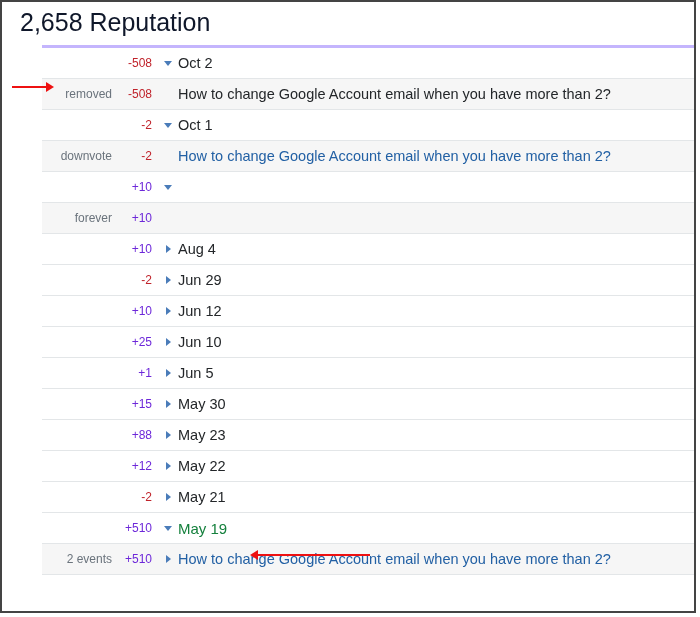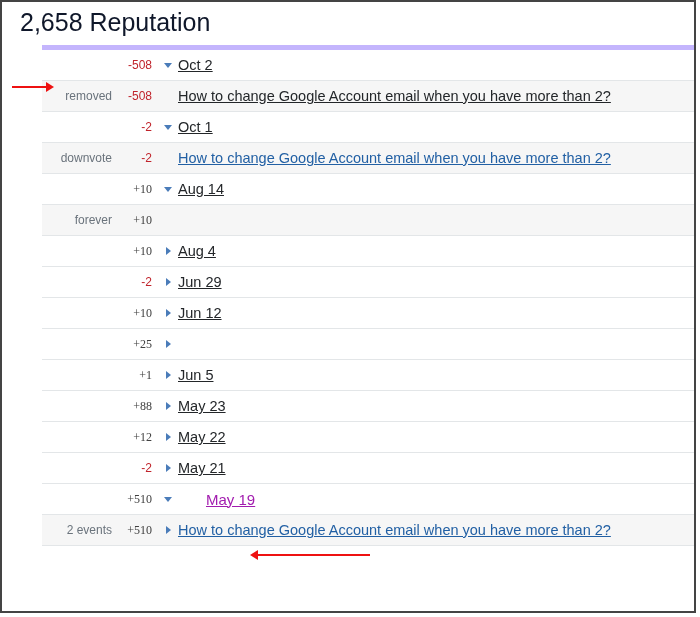--- a/index.html
+++ b/index.html
@@ -1,30 +1,30 @@
 <!DOCTYPE html>
 <html><head>
 <meta charset="utf-8">
 <style>
   html,body{margin:0;padding:0;background:#fff;}
   body{font-family:-apple-system,BlinkMacSystemFont,"Segoe UI",Arial,sans-serif;font-size:13px;color:#232629;}
   .frame{width:696px;height:613px;border:2px solid #444;margin:0;position:relative;overflow:hidden;box-sizing:border-box;}
   .heading{font-size:25px;font-weight:400;padding:6px 0 8px 18px;color:#0f172a;}
-  .list{border-top:5px solid #c4b5fd;margin-left:40px;}
+  .list{border-top:3px solid #c4b5fd;margin-left:40px;}
   .row{display:flex;align-items:center;height:30px;border-bottom:1px solid #e3e6e8;}
   .row.sub{background:#f6f6f6;}
   .col-reason{width:70px;text-align:right;color:#6a737c;font-size:12px;padding-right:4px;}
   .col-delta{width:36px;text-align:right;padding-right:6px;font-size:12px;}
   .neg{color:#c0232b;}
-  .pos{color:#404040;font-family:Liberation Serif, serif;}
+  .pos{color:#6d28d9;}
   .col-arrow{width:20px;display:flex;justify-content:center;align-items:center;}
-  .col-desc{flex:1;font-size:14.5px;color:#232629;white-space:nowrap;overflow:hidden;text-decoration:underline;}
+  .col-desc{flex:1;font-size:14.5px;color:#232629;white-space:nowrap;overflow:hidden;}
   .col-desc.link{color:#2260a4;cursor:pointer;}
   .col-desc.date{color:#232629;}
-  .col-desc.datebold{color:#a21caf;font-size:15px;margin-left:28px;}
+  .col-desc.datebold{color:#15803d;font-size:15px;}
   .tri{width:0;height:0;display:inline-block;}
   .tri.down{border-left:4px solid transparent;border-right:4px solid transparent;border-top:5px solid #4a7cb9;}
   .tri.right{border-top:4px solid transparent;border-bottom:4px solid transparent;border-left:5px solid #4a7cb9;}
   .arrow-annot{position:absolute;pointer-events:none;}
   .arrow-annot.left{left:10px;top:78px;}
   .arrow-annot.mid{left:248px;top:546px;}
   .arrow-line{stroke:#e11;stroke-width:2;fill:none;}
   .arrow-head{fill:#e11;}
 </style>
 </head>
@@ -60,21 +60,20 @@
         <div class="col-delta neg">-2</div>
         <div class="col-arrow"></div>
         <div class="col-desc link">How to change Google Account email when you have more than 2?</div>
       </div>
       <div class="row">
         <div class="col-reason"></div>
         <div class="col-delta pos">+10</div>
         <div class="col-arrow">
           <span class="tri down"></span>
         </div>
-        <div class="col-desc date">Aug 14</div>
       </div>
       <div class="row sub">
         <div class="col-reason">forever</div>
         <div class="col-delta pos">+10</div>
         <div class="col-arrow"></div>
       </div>
       <div class="row">
         <div class="col-reason"></div>
         <div class="col-delta pos">+10</div>
         <div class="col-arrow">
@@ -97,28 +96,37 @@
           <span class="tri right"></span>
         </div>
         <div class="col-desc date">Jun 12</div>
       </div>
       <div class="row">
         <div class="col-reason"></div>
         <div class="col-delta pos">+25</div>
         <div class="col-arrow">
           <span class="tri right"></span>
         </div>
+        <div class="col-desc date">Jun 10</div>
       </div>
       <div class="row">
         <div class="col-reason"></div>
         <div class="col-delta pos">+1</div>
         <div class="col-arrow">
           <span class="tri right"></span>
         </div>
         <div class="col-desc date">Jun 5</div>
+      </div>
+      <div class="row">
+        <div class="col-reason"></div>
+        <div class="col-delta pos">+15</div>
+        <div class="col-arrow">
+          <span class="tri right"></span>
+        </div>
+        <div class="col-desc date">May 30</div>
       </div>
       <div class="row">
         <div class="col-reason"></div>
         <div class="col-delta pos">+88</div>
         <div class="col-arrow">
           <span class="tri right"></span>
         </div>
         <div class="col-desc date">May 23</div>
       </div>
       <div class="row">

